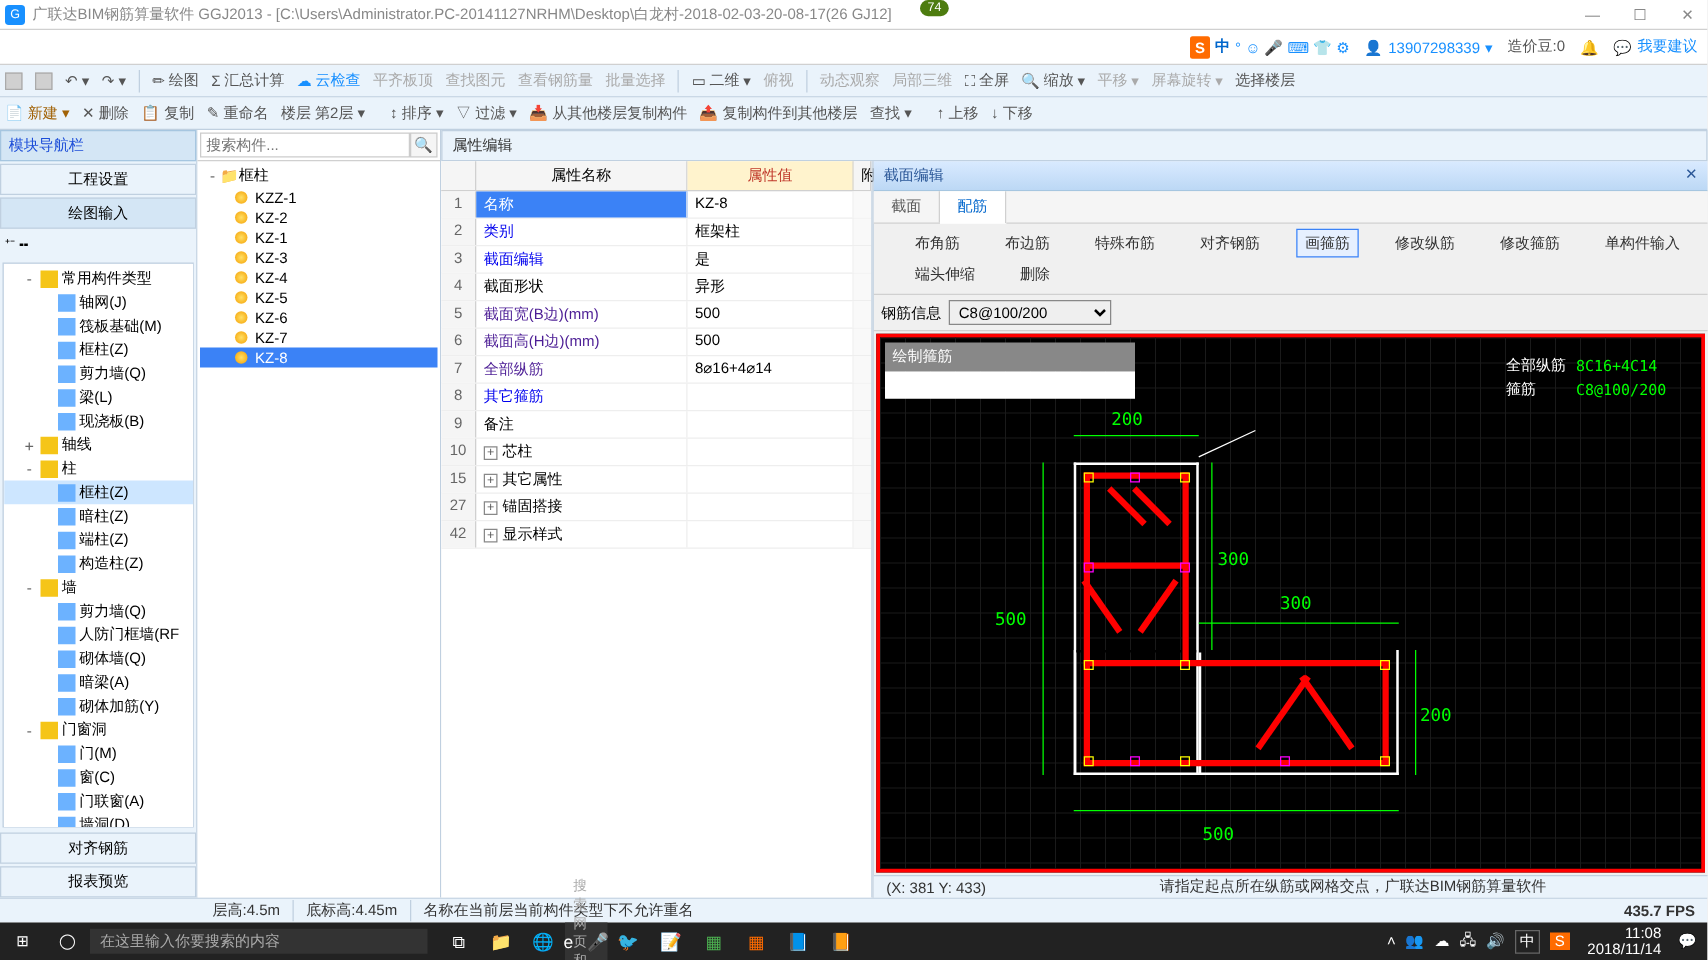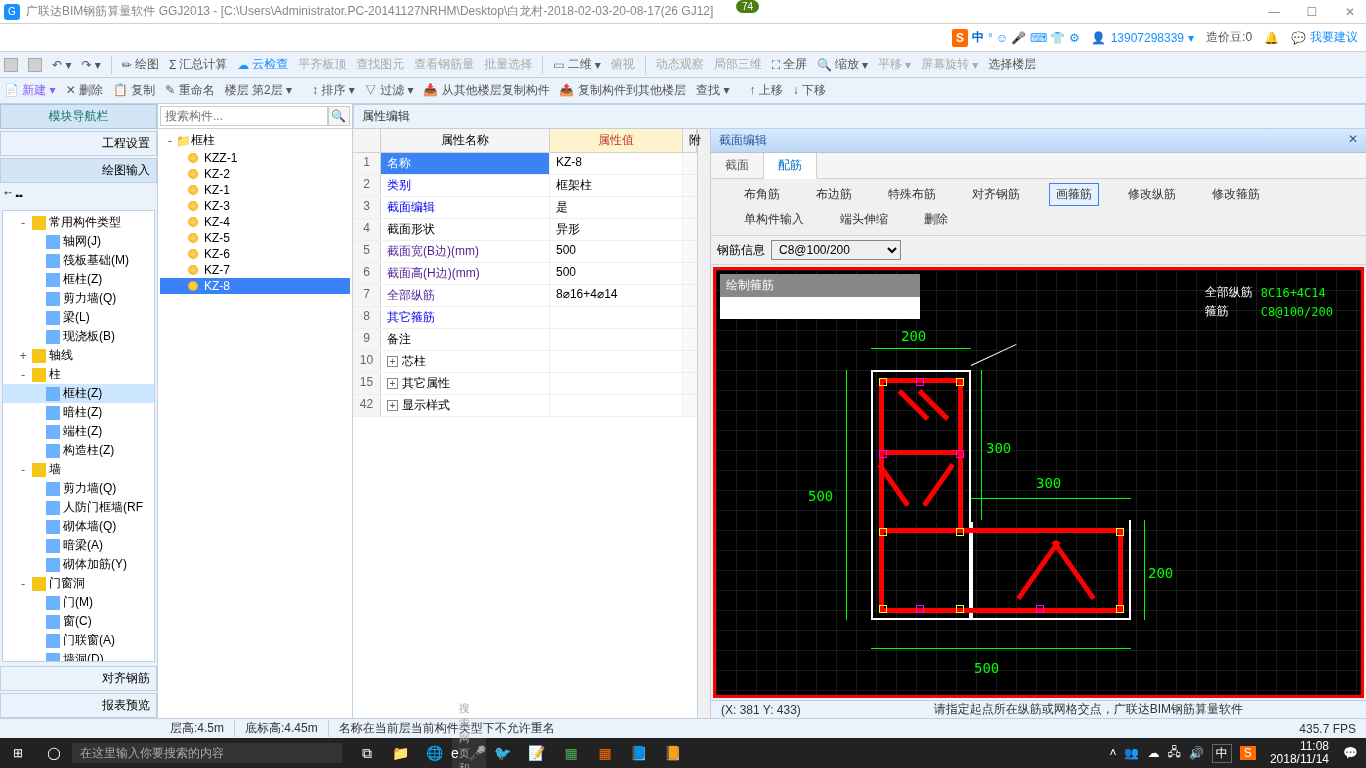--- a/index.html
+++ b/index.html
@@ -19,43 +19,43 @@
 .topbar2 .coins { color:#555;}
 .topbar2 .feedback { color:#1890ff;}
 .toolbar { height:26px; background:#eaf3fb; border-bottom:1px solid #c0d0e0; display:flex; align-items:center; padding:0 4px; gap:10px; color:#555;}
 .toolbar .tb-item { display:flex; align-items:center; gap:3px; cursor:pointer; white-space:nowrap;}
 .toolbar .tb-item.disabled { color:#aaa;}
 .toolbar .sep { width:1px; height:18px; background:#c0d0e0;}
 .toolbar .iconbox { width:14px; height:14px; background:#d0d0d0; border:1px solid #aaa;}
 .toolbar2 { height:26px; background:#eaf3fb; border-bottom:1px solid #c0d0e0; display:flex; align-items:center; padding:0 4px; gap:10px; color:#555;}
 .main { display:flex; height:calc(768px - 24px - 28px - 26px - 26px - 20px - 30px);}
 .nav-strip { width:158px; background:#eaf3fb; border-right:1px solid #c0d0e0; display:flex; flex-direction:column;}
-.nav-strip .nav-title { background:#d4e6f5; border:1px solid #a6c6e0; padding:3px 6px; text-align:center; color:#0f766e;}
-.nav-strip .nav-entry { background:#eaf3fb; border:1px solid #c0d0e0; padding:3px 6px; text-align:right; cursor:pointer; margin-top:2px;}
+.nav-strip .nav-title { background:#d4e6f5; border:1px solid #a6c6e0; padding:3px 6px; color:#1d4ed8;}
+.nav-strip .nav-entry { background:#eaf3fb; border:1px solid #c0d0e0; padding:3px 6px; text-align:center; cursor:pointer; margin-top:2px;}
 .nav-strip .tool-icons { padding:4px; display:flex; gap:6px;}
 .tree-area { flex:1; background:#fff; border:1px solid #c0d0e0; margin:2px; overflow:auto; padding:2px 0;}
 .tree-item { display:flex; align-items:center; padding:1px 2px; cursor:pointer; white-space:nowrap;}
 .tree-item .exp { width:12px; text-align:center; color:#666; font-family:monospace;}
 .tree-item .ico { width:14px; height:14px; margin:0 3px; display:inline-block;}
 .tree-item.selected { background:#cde6ff;}
 .tree-indent-1 { padding-left:14px;}
 .tree-indent-2 { padding-left:28px;}
 .nav-bottom { margin-top:auto;}
 .nav-bottom .nav-entry { border-top:1px solid #c0d0e0;}
 .component-list-panel { width:195px; background:#fff; border-right:1px solid #c0d0e0; display:flex; flex-direction:column;}
 .search-row { display:flex; padding:2px; border-bottom:1px solid #d0d0d0;}
 .search-row input { flex:1; border:1px solid #ccc; padding:2px 4px;}
 .search-row .search-btn { width:22px; border:1px solid #ccc; background:#f5f5f5; display:flex; align-items:center; justify-content:center; cursor:pointer;}
 .comp-tree { flex:1; overflow:auto; padding:2px;}
 .comp-item { display:flex; align-items:center; padding:1px 4px; cursor:pointer;}
 .comp-item .bullet { width:10px; height:10px; border-radius:50%; background:radial-gradient(#ffe066,#f59f00); margin-right:6px;}
 .comp-item.selected { background:#3b82f6; color:#fff;}
 .right-area { flex:1; display:flex; flex-direction:column;}
 .prop-header { background:#eaf3fb; padding:3px 8px; border:1px solid #c0d0e0; color:#333;}
-.content-row { flex:1; display:flex; min-height:0;gap:12px;}
+.content-row { flex:1; display:flex; min-height:0;}
 .prop-table-wrap { width:345px; border-right:1px solid #c0d0e0; display:flex; flex-direction:column; background:#fff;}
 .prop-thead { display:flex; background:#f5f5f5; border-bottom:1px solid #d0d0d0;}
 .prop-thead div { padding:3px 6px; border-right:1px solid #d0d0d0; text-align:center;}
 .prop-thead .col-idx { width:28px;}
 .prop-thead .col-name { flex:1.3;}
 .prop-thead .col-val { flex:1; background:#fff3cd; color:#c0392b;}
 .prop-thead .col-x { width:14px; background:#f5f5f5;}
 .prop-body { flex:1; overflow:auto;}
 .prop-row { display:flex; border-bottom:1px solid #eee;}
 .prop-row .col-idx { width:28px; background:#f5f5f5; text-align:center; border-right:1px solid #d0d0d0; padding:2px 0; color:#666;}
@@ -85,21 +85,21 @@
 .rebar-line { position:absolute; background:red;}
 .rebar-dot { position:absolute; width:8px; height:8px; border:1px solid yellow; background:transparent;}
 .rebar-dot.magenta { border-color:magenta;}
 .dim-line { position:absolute; background:#0f0;}
 .statusbar-section { height:18px; background:#eaf3fb; border-top:1px solid #c0d0e0; display:flex; align-items:center; font-size:11px;}
 .statusbar-section .coord { padding:0 10px; color:#333;}
 .statusbar-section .hint { flex:1; text-align:center; color:#333;}
 .bottom-status { height:20px; background:#eaf3fb; border-top:1px solid #c0d0e0; display:flex; align-items:center; font-size:11px; color:#333;}
 .bottom-status .seg { padding:0 10px; border-right:1px solid #c0d0e0;}
 .bottom-status .fill { flex:1; padding:0 10px;}
-.bottom-status .fps { padding:0 10px;}
+.bottom-status .fps { padding:0 10px;font-weight:bold;}
 .taskbar { height:30px; background:#222; display:flex; align-items:center; color:#fff;}
 .taskbar .start { width:36px; height:30px; display:flex; align-items:center; justify-content:center; cursor:pointer;}
 .taskbar .cortana { width:36px; height:30px; display:flex; align-items:center; justify-content:center; cursor:pointer;}
 .taskbar .searchbox { width:270px; height:20px; background:#333; display:flex; align-items:center; padding:0 8px; color:#aaa; margin-right:8px;}
 .taskbar .tb-icon { width:34px; height:30px; display:flex; align-items:center; justify-content:center; cursor:pointer; font-size:14px;}
 .taskbar .tray { margin-left:auto; display:flex; align-items:center; gap:8px; padding:0 8px;}
 .taskbar .clock { text-align:right; line-height:13px; font-size:11px; padding:0 6px;}
 .grid-overlay { position:absolute; inset:0; background-image:linear-gradient(#1a1a1a 1px,transparent 1px),linear-gradient(90deg,#1a1a1a 1px,transparent 1px); background-size:20px 20px;}
 </style>
 </head>
@@ -169,21 +169,21 @@
   <div class="tb-item">⛶ <span>全屏</span></div>
   <div class="tb-item">🔍 <span>缩放</span> ▾</div>
   <div class="tb-item disabled"><span>平移</span> ▾</div>
   <div class="tb-item disabled"><span>屏幕旋转</span> ▾</div>
   <div class="tb-item">
       <span>选择楼层</span>
     </div>
 </div>
 
 <div class="toolbar2">
-  <div class="tb-item" style="color:#8b5cf6">📄 <span>新建</span> ▾</div>
+  <div class="tb-item" style="color:#a16207">📄 <span>新建</span> ▾</div>
   <div class="tb-item">✕ <span>删除</span></div>
   <div class="tb-item">📋 <span>复制</span></div>
   <div class="tb-item">✎ <span>重命名</span></div>
   <div class="tb-item"><span>楼层</span> <span>第2层</span> ▾</div>
   <div class="sep"></div>
   <div class="tb-item">↕ <span>排序</span> ▾</div>
   <div class="tb-item">▽ <span>过滤</span> ▾</div>
   <div class="tb-item">📥 <span>从其他楼层复制构件</span></div>
   <div class="tb-item">📤 <span>复制构件到其他楼层</span></div>
   <div class="tb-item"><span>查找</span> ▾</div>
@@ -441,20 +441,26 @@
             </div>
             <div class="prop-row">
               <div class="col-idx">10</div>
               <div class="col-name "><span class="exp-box">+</span>芯柱</div>
               <div class="col-val"></div>
               <div class="col-x"></div>
             </div>
             <div class="prop-row">
               <div class="col-idx">15</div>
               <div class="col-name "><span class="exp-box">+</span>其它属性</div>
+              <div class="col-val"></div>
+              <div class="col-x"></div>
+            </div>
+            <div class="prop-row">
+              <div class="col-idx">27</div>
+              <div class="col-name "><span class="exp-box">+</span>锚固搭接</div>
               <div class="col-val"></div>
               <div class="col-x"></div>
             </div>
             <div class="prop-row">
               <div class="col-idx">42</div>
               <div class="col-name "><span class="exp-box">+</span>显示样式</div>
               <div class="col-val"></div>
               <div class="col-x"></div>
             </div>
           </div>

